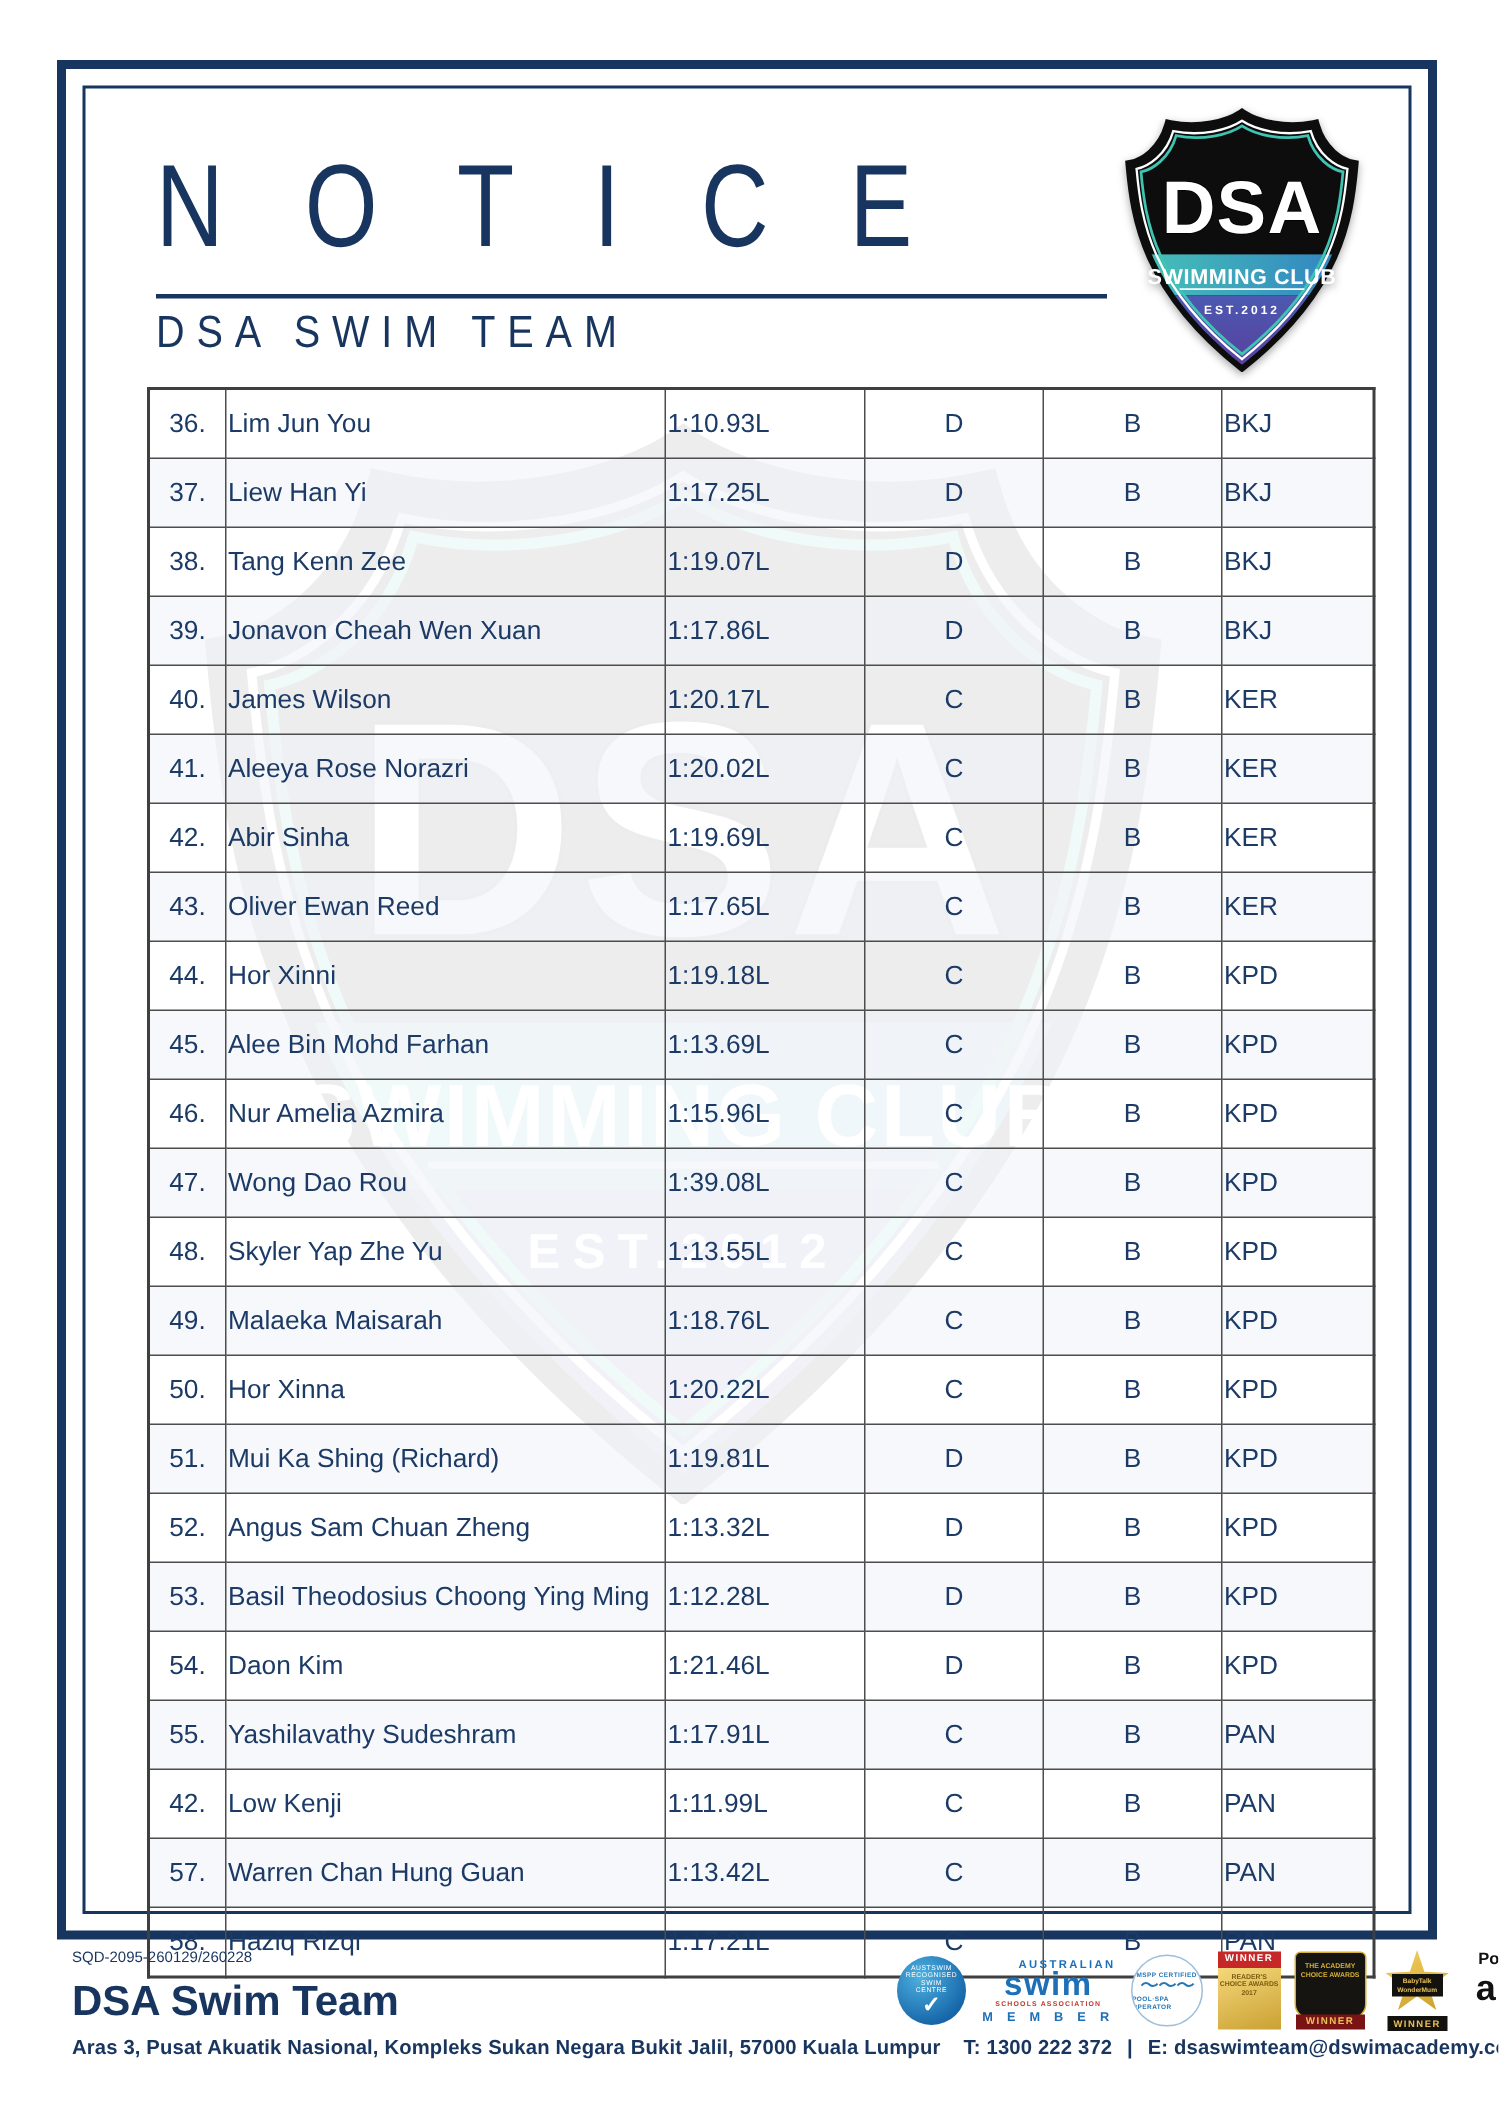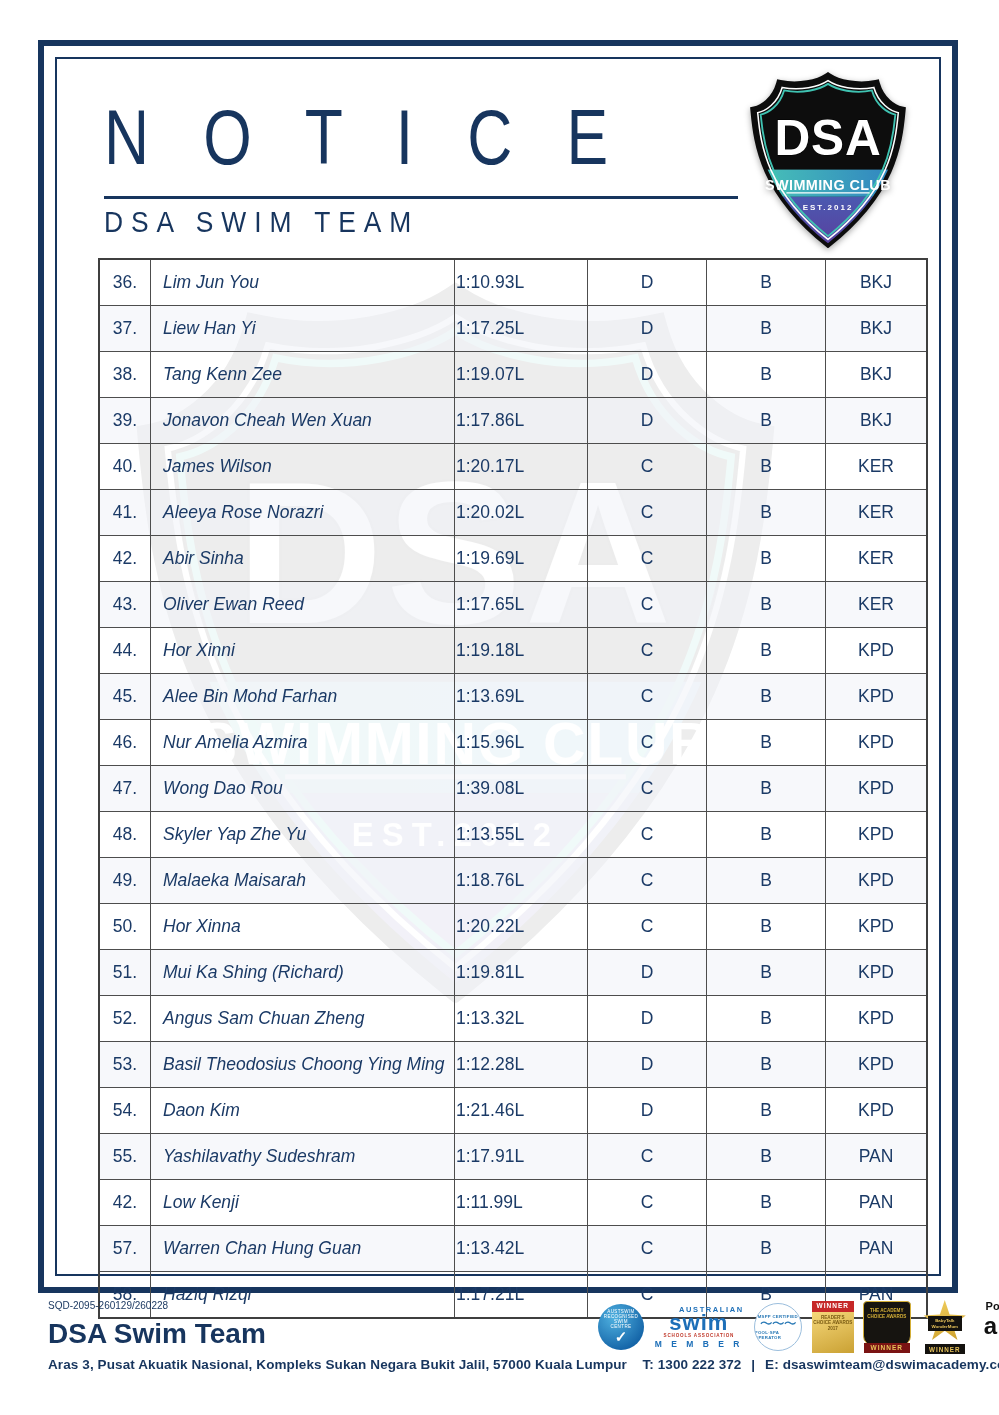--- a/index.html
+++ b/index.html
@@ -28,25 +28,25 @@
   .watermark{position:absolute;left:128px;top:282px;width:655px;height:721px;opacity:.07;pointer-events:none;}
 
   
   .roster-wrap{position:absolute;left:98px;top:258px;width:805px;}
   table.roster{border-collapse:collapse;table-layout:fixed;width:803px;background:transparent;
                border:2px solid #3f3f3f;}
   table.roster td{border:1px solid var(--table-line);color:#1b3a66;font-size:17.5px;height:41px;
                   vertical-align:middle;background:transparent;}
   table.roster tr:nth-child(even) td{background:rgba(240,242,247,.55);}
   td.c-num{width:48px;text-align:center;margin-left:22px;}
-  td.c-name{width:283px;text-align:left;padding:2px 8px 2px 12px;line-height:1.25;font-style:italic;}
+  td.c-name{width:283px;text-align:left;padding:2px 8px 2px 1px;line-height:1.25;}
   td.c-time{width:130px;}
   td.c-grade{width:116px;text-align:center;}
   td.c-group{width:116px;text-align:center;}
-  td.c-club{width:98px;text-align:center;}
+  td.c-club{width:98px;}
 
   
   .doc-code{position:absolute;left:48px;top:1300px;font-size:10px;color:var(--navy);}
   .org-name{position:absolute;left:48px;top:1318px;font-size:28px;font-weight:bold;color:var(--navy);}
   .address-line{position:absolute;left:48px;top:1357px;font-size:13.5px;font-weight:bold;color:var(--navy);
                 width:930px;white-space:nowrap;letter-spacing:.1px;}
   .address-line .sep{margin:0 6px;}
 
   .badges{position:absolute;left:598px;top:1297px;height:60px;display:flex;align-items:center;gap:10px;}
 

